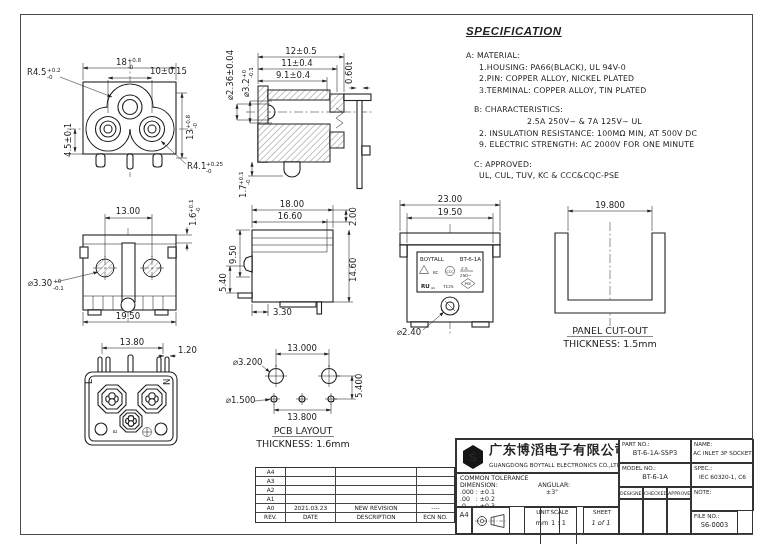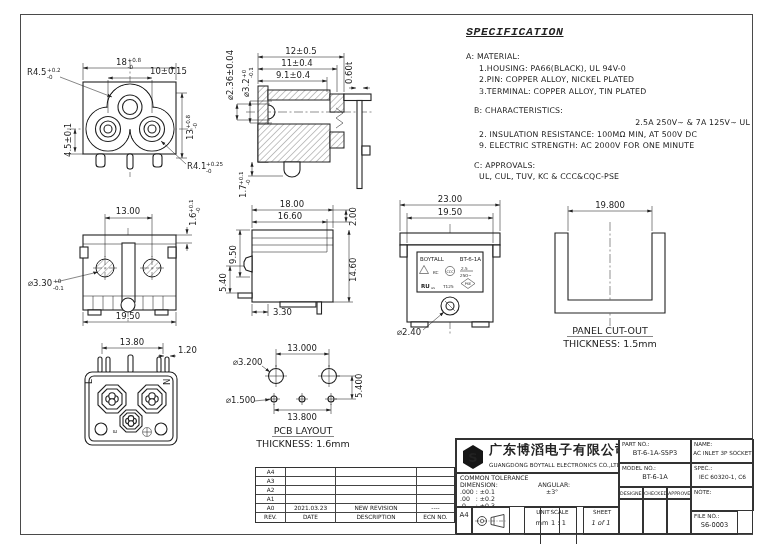--- a/index.html
+++ b/index.html
@@ -9,25 +9,25 @@
   svg{position:absolute;left:0;top:0;}
   svg text{font-family:"DejaVu Sans","Liberation Sans",sans-serif;fill:#222;}
   .d{font-size:8.5px;}
   .ds{font-size:5.6px;}
   .cap{font-size:9.5px;}
   .t6{font-size:5.5px;}
   .t4{font-size:4.2px;}
   .t3{font-size:3.4px;}
   
   .spec{position:absolute;left:466px;top:25px;width:284px;}
-  .spec-title{font-family:Liberation Mono, monospace;font-style:italic;font-weight:bold;
+  .spec-title{font-family:Liberation Sans, sans-serif;font-style:italic;font-weight:bold;
               font-size:11.5px;text-decoration:underline;letter-spacing:.6px;margin-bottom:13px;}
   .ln{font-size:7.8px;line-height:11.6px;letter-spacing:.2px;white-space:nowrap;}
   .i1{padding-left:13px;}
-  .i2{padding-left:61px;text-align:right;}
+  .i2{padding-left:61px;}
   .sec{margin-top:8px;padding-left:8px;}
   
   .tb{position:absolute;left:455px;top:438px;width:298px;height:96px;border:1.5px solid #333;box-sizing:border-box;background:#fff;}
   .tb .cell{position:absolute;border:0.8px solid #333;box-sizing:border-box;overflow:hidden;}
   .lbl{font-size:5.6px;padding:1px 0 0 2px;line-height:6px;}
   .val{font-size:6.6px;text-align:center;line-height:8px;}
   .company-cn{font-size:13px;font-weight:bold;letter-spacing:1px;line-height:15px;white-space:nowrap;}
   .company-en{font-size:5.6px;letter-spacing:.1px;white-space:nowrap;}
   .tol{font-size:6.2px;line-height:6.6px;padding:1px 0 0 3px;white-space:pre;}
   
@@ -432,21 +432,21 @@
   <div class="spec">
     <div class="spec-title">SPECIFICATION</div>
     <div class="ln">A: MATERIAL:</div>
     <div class="ln i1">1.HOUSING: PA66(BLACK), UL 94V-0</div>
     <div class="ln i1">2.PIN: COPPER ALLOY, NICKEL PLATED</div>
     <div class="ln i1">3.TERMINAL: COPPER ALLOY, TIN PLATED</div>
     <div class="ln sec">B: CHARACTERISTICS:</div>
     <div class="ln i2">2.5A 250V~ &amp; 7A 125V~ UL</div>
     <div class="ln i1">2. INSULATION RESISTANCE: 100MΩ MIN, AT 500V DC</div>
     <div class="ln i1">9. ELECTRIC STRENGTH: AC 2000V FOR ONE MINUTE</div>
-    <div class="ln sec">C: APPROVALS:</div>
+    <div class="ln sec">C: APPROVED:</div>
     <div class="ln i1">UL, CUL, TUV, KC &amp; CCC&amp;CQC-PSE</div>
   </div>
 
   <div class="rt">
     <div>A4</div>
     <div></div>
     <div></div>
     <div></div>
     <div>A3</div>
     <div></div>

